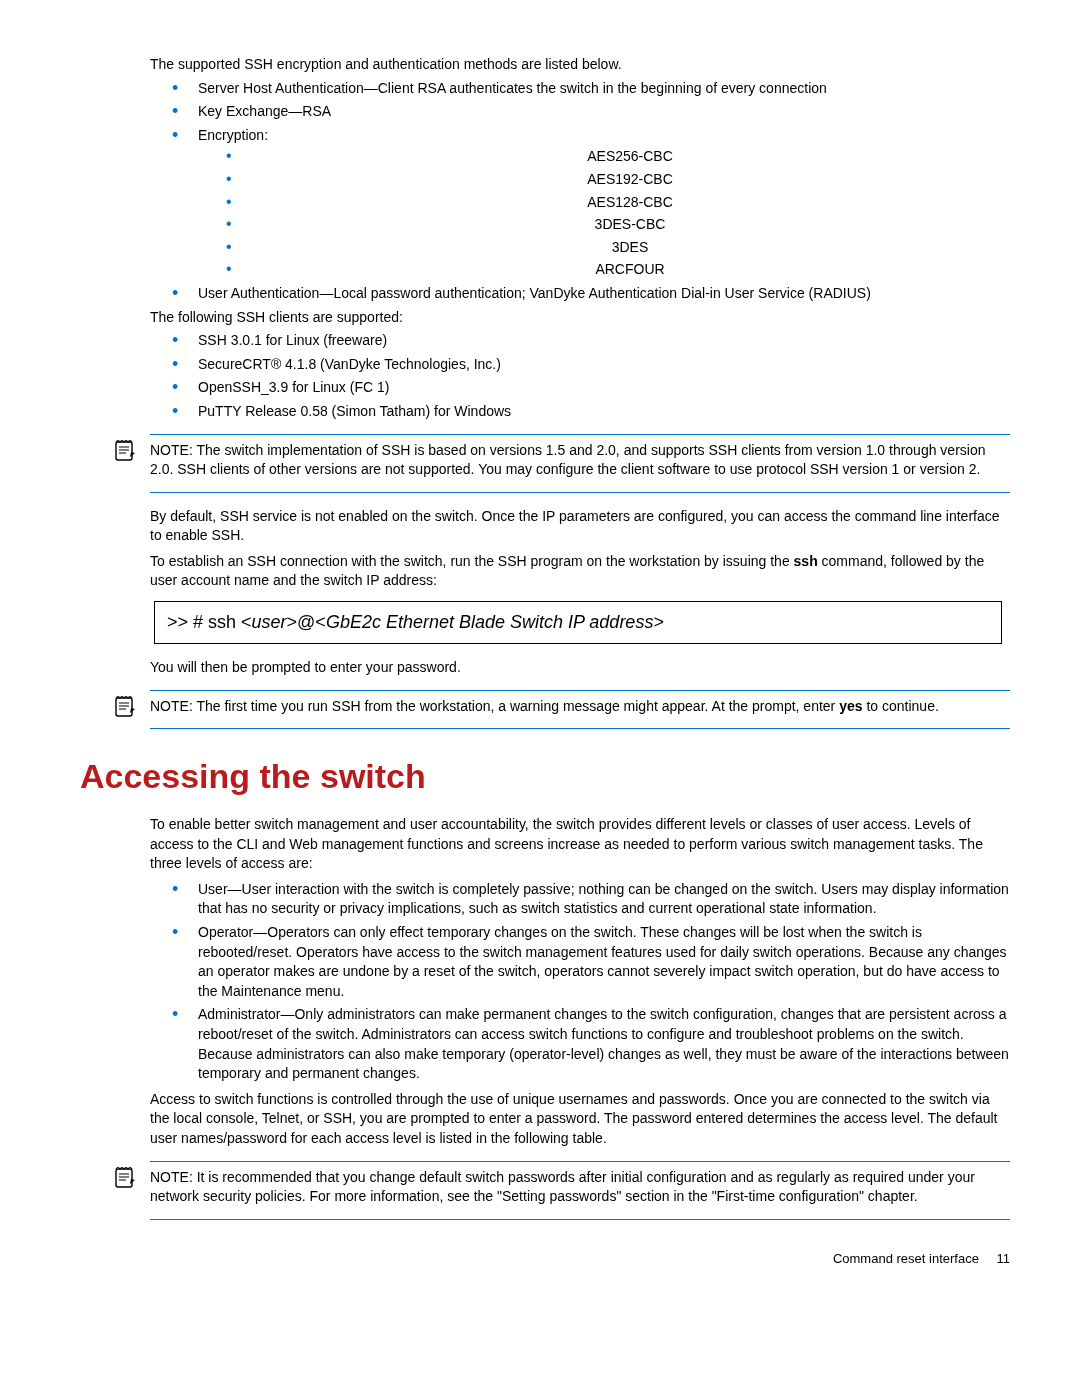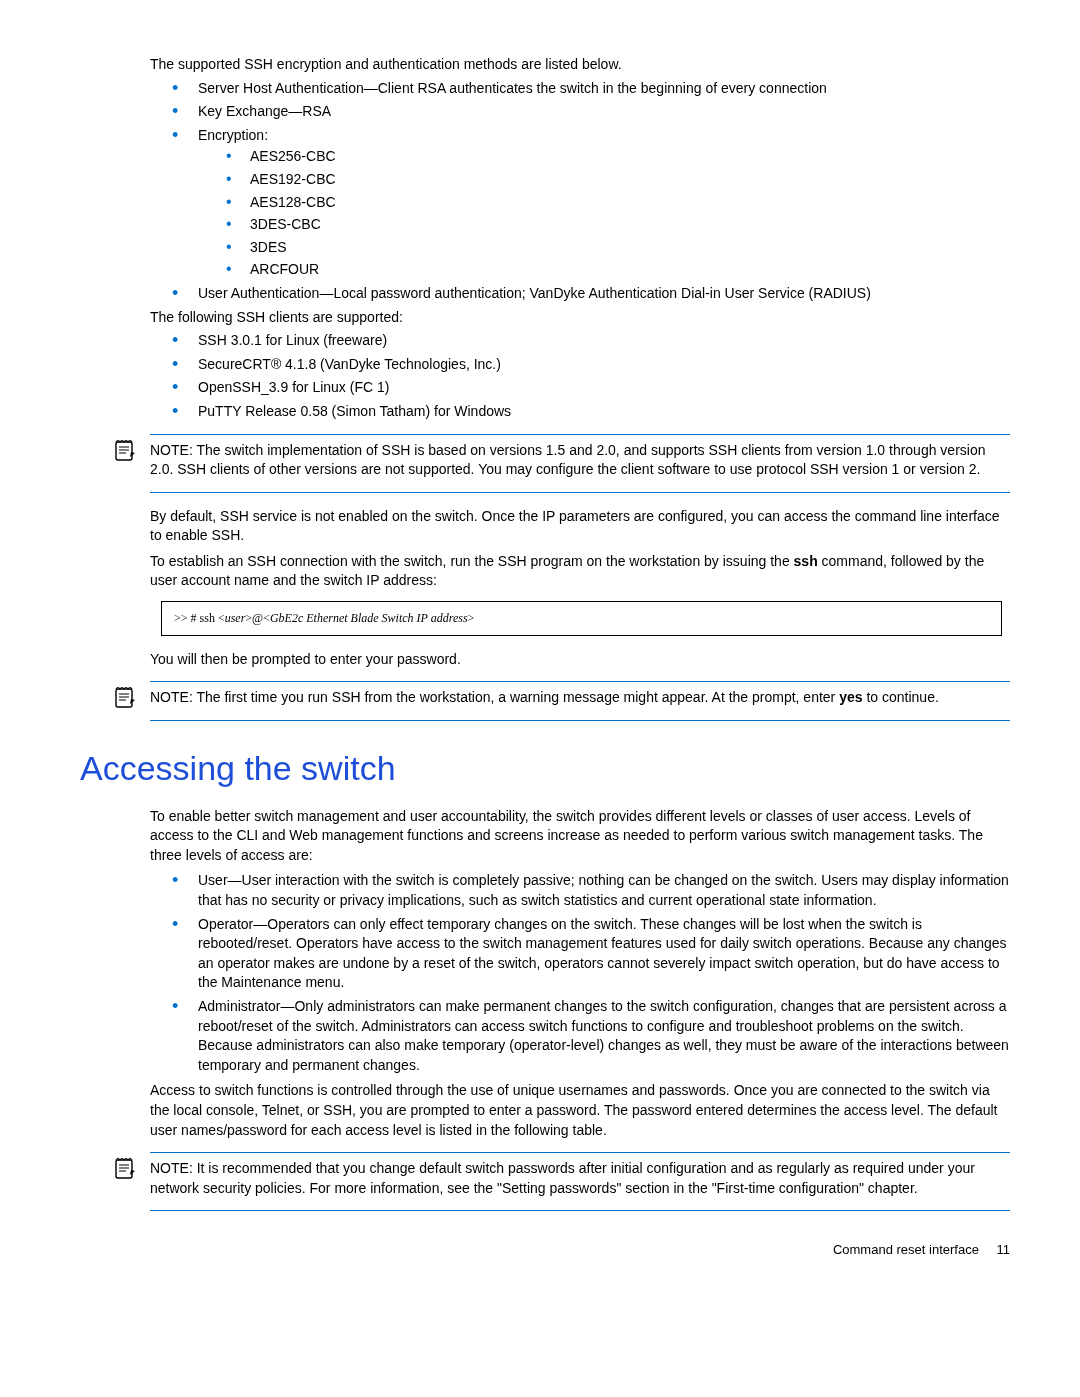--- a/index.html
+++ b/index.html
@@ -15,44 +15,44 @@
     }
     .content { padding-left: 110px; padding-right: 30px; }
     p { margin-bottom: 4px; }
     .spaced { margin-top: 6px; margin-bottom: 6px; }
     ul.level1 { list-style: none; padding-left: 20px; margin: 4px 0; }
     ul.level1 > li { position: relative; padding-left: 28px; margin-bottom: 4px; }
     ul.level1 > li::before {
       content: "•"; position: absolute; left: 2px; top: 0;
       color: #0073cf; font-size: 18px; line-height: 18px;
     }
-    ul.level2 { list-style: none; padding-left: 28px; margin: 2px 0; }
+    ul.level2 { list-style: none; padding-left: 28px; margin: 2px 0; text-align: center; }
     ul.level2 > li { position: relative; padding-left: 24px; margin-bottom: 3px; }
     ul.level2 > li::before {
       content: "•"; position: absolute; left: 0; top: 0;
       color: #0073cf; font-size: 16px; line-height: 18px;
     }
     h1.section-heading {
-      color: #1d4ed8; font-weight: normal;
+      color: #b91c1c; font-weight: bold;
       font-size: 34px; margin: 24px 0 14px 0; padding-left: 40px;
     }
     .note-block {
       border-top: 1.5px solid #0073cf;
       border-bottom: 1.5px solid #0073cf;
       padding: 6px 0 8px 0; margin: 12px 0 14px 0;
       position: relative;
     }
     .note-icon {
       position: absolute; left: -38px; top: 4px; width: 24px; height: 22px;
     }
     .note-label { font-weight: normal; }
     .code-block {
       border: 1px solid #000; padding: 8px 12px;
-      font-family: Liberation Serif, serif; font-size: 12px;
-      margin: 10px 8px 14px 11px; white-space: pre;
+      font-family: Liberation Sans, sans-serif; font-size: 18px;
+      margin: 10px 8px 14px 4px; white-space: pre;
     }
     .code-block span.it { font-style: italic; }
     .footer { text-align: right; margin-top: 30px; font-size: 13px; padding-right: 30px; }
     .footer .pn { margin-left: 14px; }
     strong.b { font-weight: bold; }
   </style>
 </head>
 <body>
 
 <div class="content">

